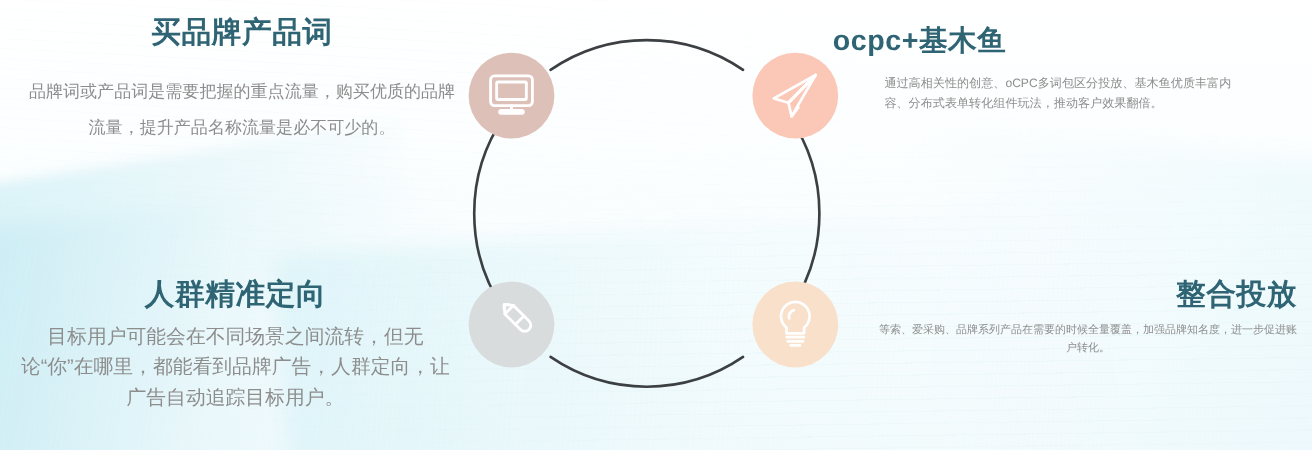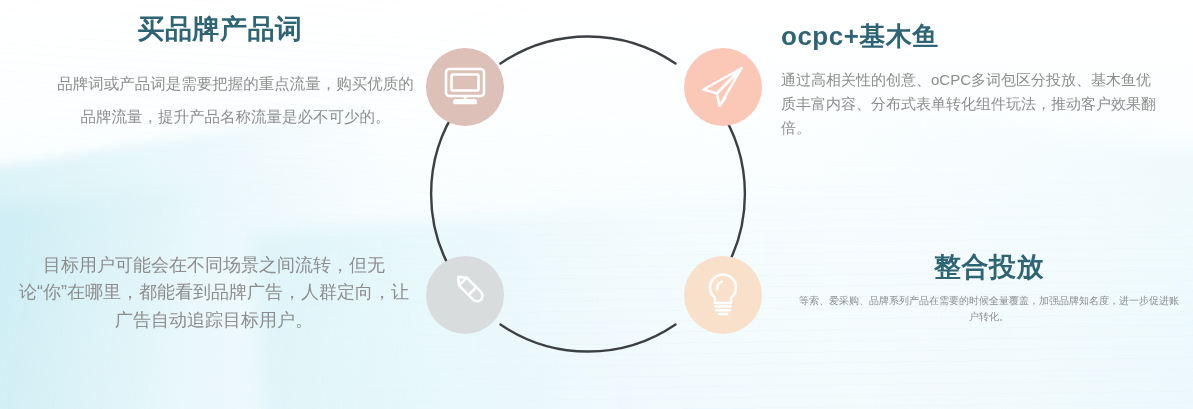--- a/index.html
+++ b/index.html
@@ -104,35 +104,35 @@
   }
   .block p {
     font-size:15.5px;
     color:#8d8d8d;
     line-height:1.85;
   }
 
   
   #blk-brand { left:20px; top:14px; width:400px; text-align:center; }
   #blk-brand h2 { margin-bottom:22px; }
-  #blk-brand p { line-height:2.15;margin-left:31px; }
-
-  
-  #blk-ocpc { left:781px; top:22px; width:380px; text-align:left; }
+  #blk-brand p { line-height:2.15; }
+
+  
+  #blk-ocpc { left:757px; top:22px; width:380px; text-align:left; }
   #blk-ocpc h2 { margin-bottom:16px; font-size:26px; }
-  #blk-ocpc p { line-height:1.62; font-size:15px; }
+  #blk-ocpc p { line-height:1.62; font-size:11px;margin-left:47px; }
 
   
   #blk-crowd { left:14px; top:252px; width:400px; text-align:center; }
   #blk-crowd h2 { margin-bottom:10px; }
   #blk-crowd p { line-height:1.52; font-size:18px; }
 
   
   #blk-integrate { left:799px; top:252px; width:380px; text-align:center; }
-  #blk-integrate h2 { margin-bottom:10px; text-align:center; }
+  #blk-integrate h2 { margin-bottom:10px; text-align:right; }
   #blk-integrate p { line-height:1.55; font-size:10px; }
 </style>
 </head>
 <body>
 
 <div class="stage">
 
   <div class="bg-layer">
     <div class="wedge-right"></div>
     <div class="wedge-mid"></div>
@@ -208,20 +208,21 @@
     <h2>买品牌产品词</h2>
     <p>品牌词或产品词是需要把握的重点流量，购买优质的品牌流量，提升产品名称流量是必不可少的。</p>
   </div>
 
   <div class="block" id="blk-ocpc">
     <h2>ocpc+基木鱼</h2>
     <p>通过高相关性的创意、oCPC多词包区分投放、基木鱼优质丰富内容、分布式表单转化组件玩法，推动客户效果翻倍。</p>
   </div>
 
   <div class="block" id="blk-crowd">
+    <h2>人群精准定向</h2>
     <p>目标用户可能会在不同场景之间流转，但无论“你”在哪里，都能看到品牌广告，人群定向，让广告自动追踪目标用户。</p>
   </div>
 
   <div class="block" id="blk-integrate">
     <h2>整合投放</h2>
     <p>等索、爱采购、品牌系列产品在需要的时候全量覆盖，加强品牌知名度，进一步促进账户转化。</p>
   </div>
 
 </div>
 

